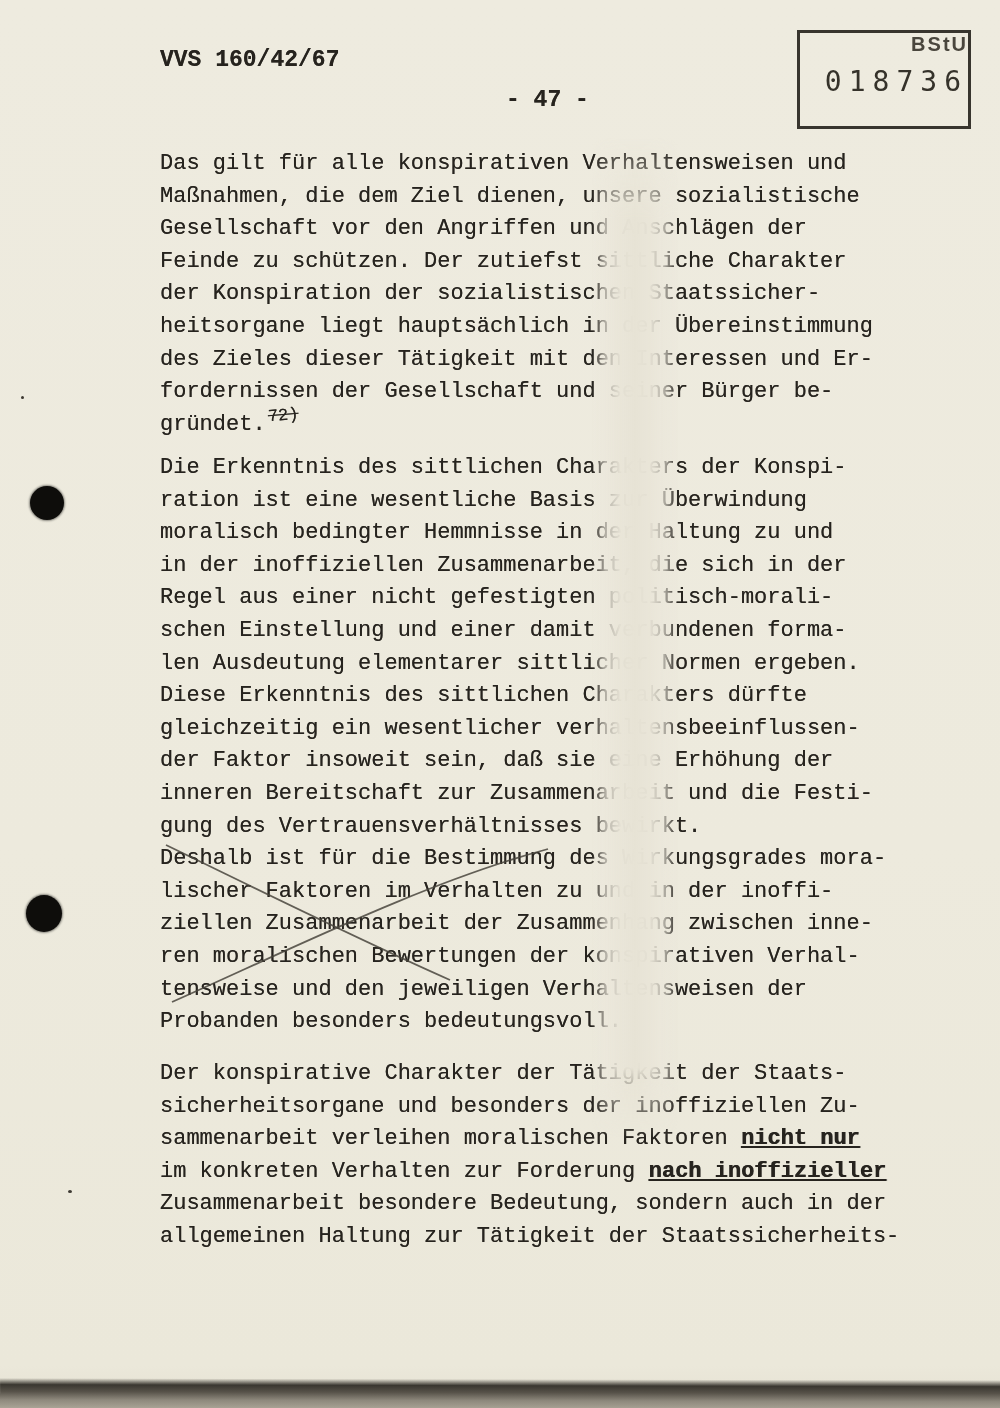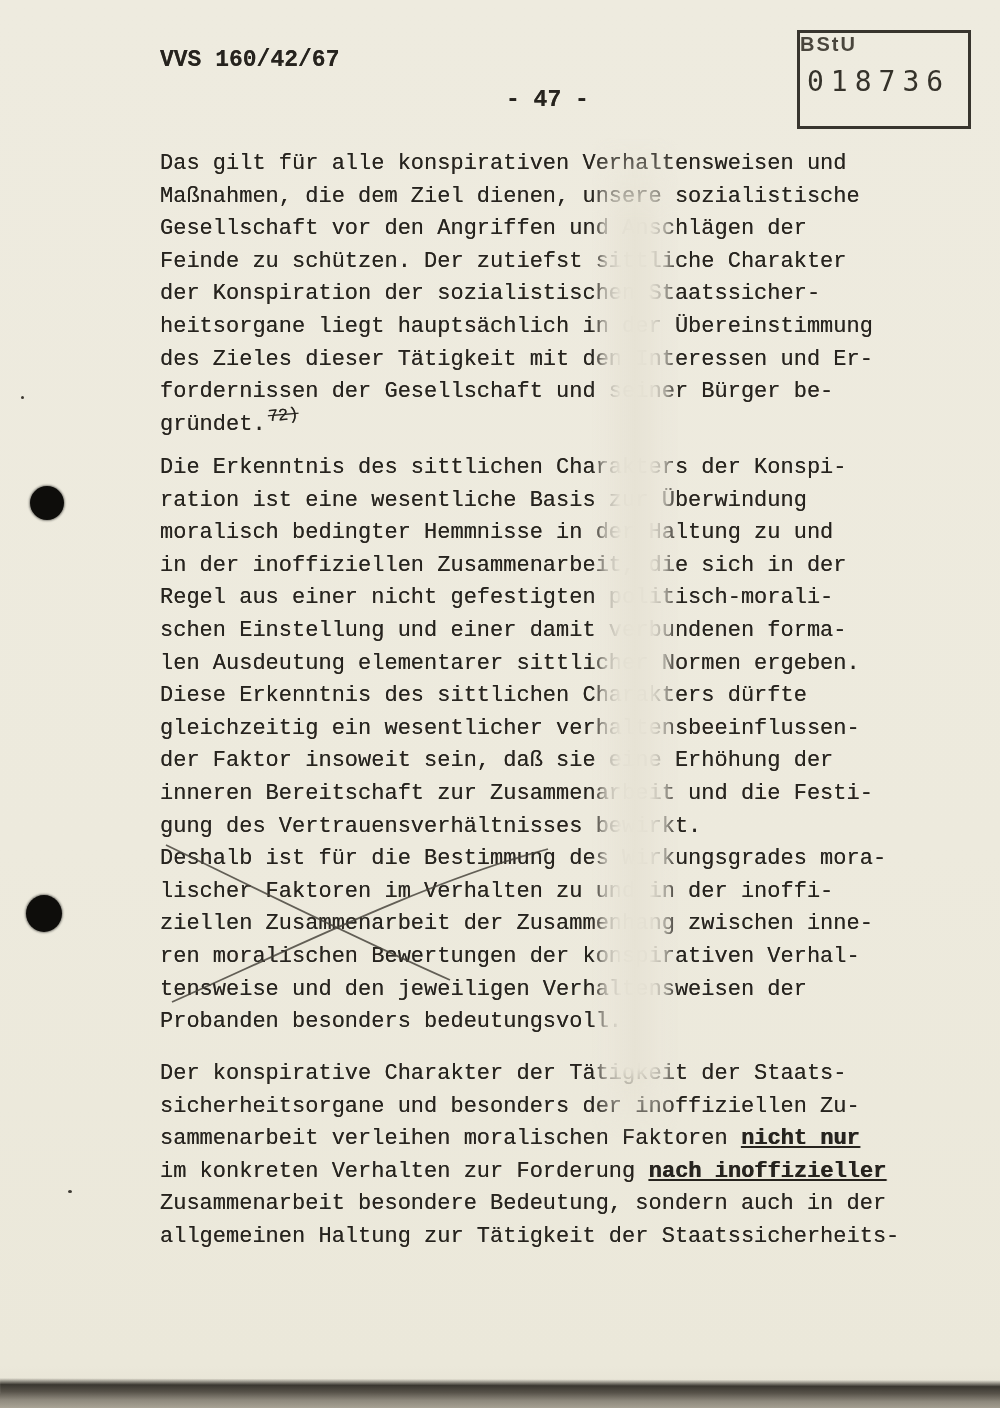--- a/index.html
+++ b/index.html
@@ -22,21 +22,21 @@
   #para-2{top:1058px;}
   .tline{display:block;height:32.6px;}
   .bold{font-weight:bold;text-shadow:0.6px 0 0 rgba(30,28,24,0.9);text-decoration:underline;}
   .sup{
     display:inline-block;font-size:17px;transform:translateY(-10px) rotate(-5deg);
     text-decoration:line-through;margin-left:2px;
   }
   
   .stamp{
     left:797px;top:30px;width:168px;height:93px;
-    border:3px solid #38352e;text-align:left;
+    border:3px solid #38352e;text-align:right;
     font-family:"Liberation Sans","DejaVu Sans",sans-serif;
   }
   .stamp-org{
     display:block;margin-top:2px;height:20px;line-height:18px;overflow:hidden;
     font-size:20px;font-weight:bold;letter-spacing:2px;color:#4a463d;
   }
   .stamp-number{
     display:block;margin-top:10px;
     font-family:"DejaVu Sans Mono",monospace;
     font-size:28px;letter-spacing:7px;color:#35322a;text-indent:7px;

